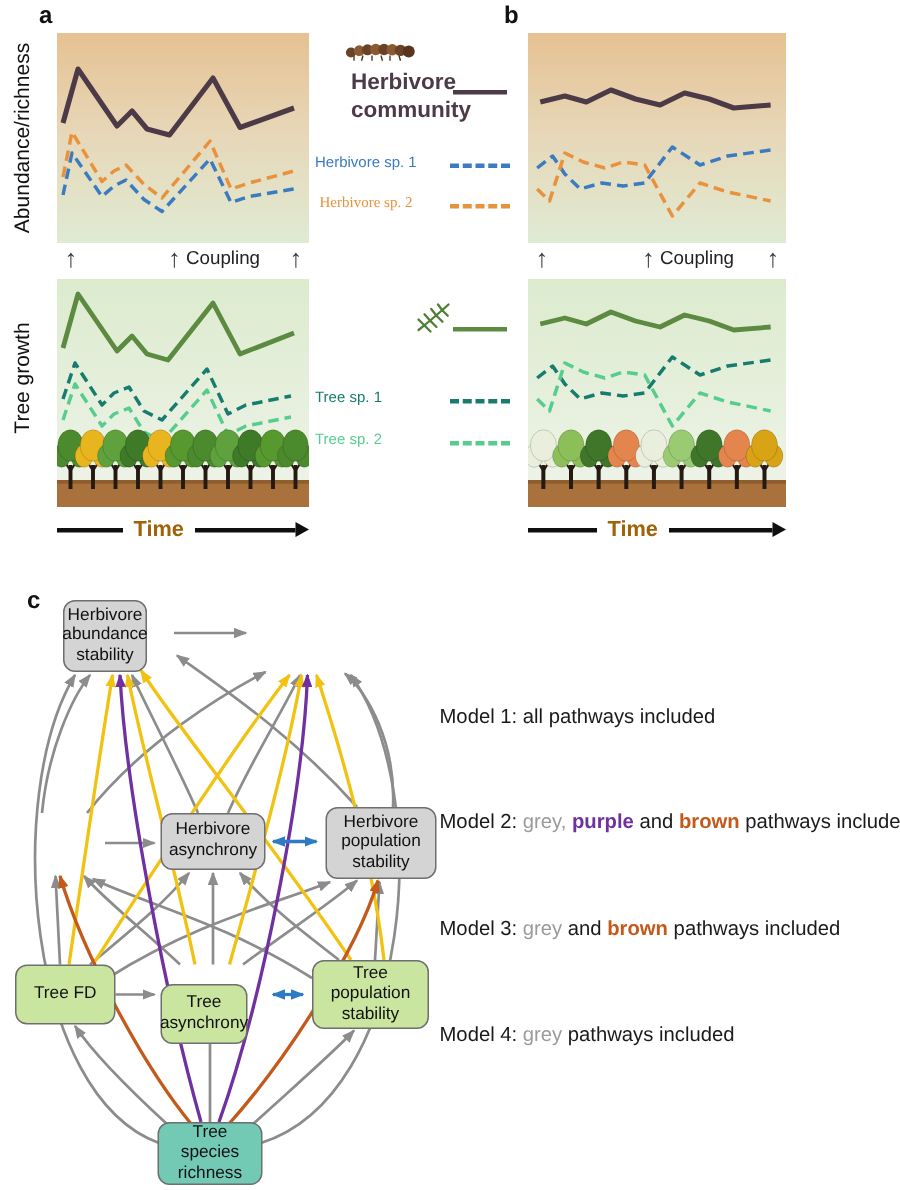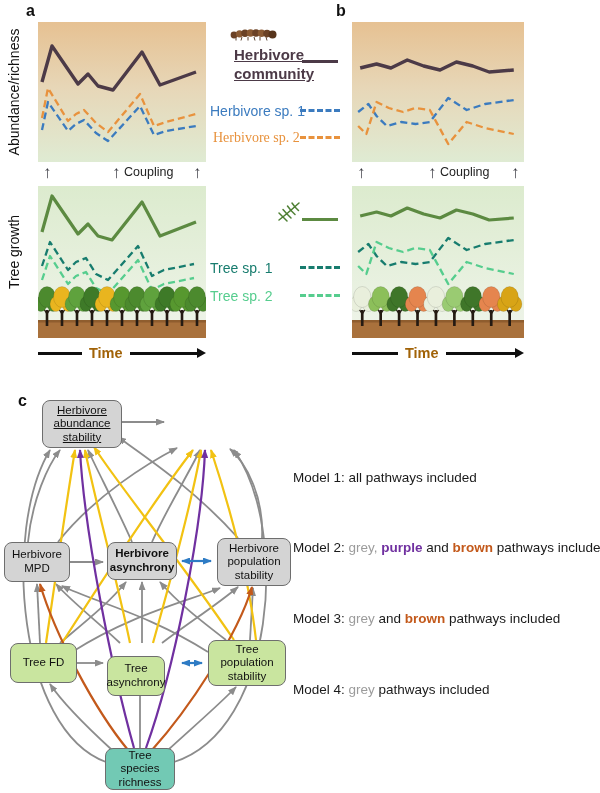--- a/index.html
+++ b/index.html
@@ -20,21 +20,21 @@
   .s-t1{stroke:var(--c-tree_sp1);stroke-width:2.3;stroke-dasharray:7 4;}
   .s-t2{stroke:var(--c-tree_sp2);stroke-width:2.3;stroke-dasharray:7 4;}
   .coupling-row{display:flex;align-items:center;font-size:12.5px;color:#222;}
   .up-arrow{font-weight:bold;font-size:17px;color:#3a3a42;line-height:1;}
   .time-row{display:flex;align-items:center;}
   .time-line{height:3px;background:#0f0f0f;}
   .time-label{font-weight:bold;font-size:14.5px;color:#a16207;padding:0 7px;}
   .time-head{width:0;height:0;border-left:9px solid #0f0f0f;
              border-top:5px solid transparent;border-bottom:5px solid transparent;}
   .leg-comm{font-weight:bold;font-size:15px;line-height:1.25;}
-  .leg-sp{font-size:14px;white-space:nowrap;}
+  .leg-sp{font-size:10px;white-space:nowrap;}
   .leg-line-solid{height:0;border-top:3.5px solid;}
   .leg-line-dash{height:0;border-top:3px dashed;}
   .node{position:absolute;border:1.4px solid var(--nb);border-radius:8px;
         display:flex;align-items:center;justify-content:center;text-align:center;
         font-size:11.5px;line-height:1.18;color:#111;padding:2px;box-sizing:border-box;}
   .nf-h{background:var(--nf-herbivore);}
   .nf-t{background:var(--nf-tree);}
   .nf-r{background:var(--nf-richness);}
   .pw-grey{stroke:var(--pw-grey);stroke-width:1.8;fill:none;}
   .pw-yellow{stroke:var(--pw-yellow);stroke-width:2.2;fill:none;}
@@ -192,21 +192,21 @@
     <line x1="38" y1="10" x2="39" y2="13.5" stroke="#4A2E18" stroke-width="0.9"></line>
     <circle cx="6" cy="8" r="3.4" fill="#6B4226"></circle>
       <circle cx="11.5" cy="6.8" r="3.6" fill="#8A5A33"></circle>
     <circle cx="17" cy="6.2" r="3.7" fill="#6B4226"></circle>
       <circle cx="22.5" cy="6" r="3.8" fill="#8A5A33"></circle>
     <circle cx="28" cy="6" r="3.8" fill="#6B4226"></circle>
       <circle cx="33.5" cy="6.2" r="3.8" fill="#8A5A33"></circle>
     <circle cx="39" cy="6.6" r="3.8" fill="#6B4226"></circle>
       <circle cx="44.5" cy="7.4" r="4" fill="#58351C"></circle>
   </svg>
-  <div class="abs leg-comm" style="left:234px;top:46px;width:86px;color:var(--c-herb_community);text-decoration:underline;">Herbivore community</div>
+  <div class="abs leg-comm" style="left:234px;top:46px;width:86px;color:var(--c-herb_community);">Herbivore community</div>
   <div class="abs leg-line-solid" style="left:302px;top:60px;width:36px;border-color:var(--c-herb_community);"></div>
   <div class="abs leg-sp" style="left:210px;top:103px;color:var(--c-herb_sp1);">Herbivore sp. 1</div>
   <div class="abs leg-line-dash" style="left:300px;top:109px;width:40px;border-color:var(--c-herb_sp1);"></div>
   <div class="abs leg-sp" style="left:213px;top:130px;color:var(--c-herb_sp2);font-family:Liberation Serif, serif;">Herbivore sp. 2</div>
   <div class="abs leg-line-dash" style="left:300px;top:136px;width:40px;border-color:var(--c-herb_sp2);"></div>
 
   <svg class="abs" style="left:276px;top:200px;" width="26" height="22" viewBox="0 0 26 22">
     <g stroke="#4E7F33" stroke-width="1.5" stroke-linecap="round">
       <path d="M3,20 Q12,13 23,3" fill="none"></path>
       <line x1="7" y1="17" x2="3" y2="13"></line>
@@ -392,23 +392,22 @@
     <g>
       <path class="pw-purple" marker-end="url(#mPurple)" d="M134,358 C112,280 84,140 80,60"></path>
       <path class="pw-purple" marker-end="url(#mPurple)" d="M146,358 C174,280 202,140 205,60"></path>
     </g>
     <g>
       <path class="pw-blue" marker-start="url(#mBlueS)" marker-end="url(#mBlue)" d="M182,171 L211,171"></path>
       <path class="pw-blue" marker-start="url(#mBlueS)" marker-end="url(#mBlue)" d="M182,273 L202,273"></path>
     </g>
   </svg>
 
-  <div class="node nf-h" style="left:42px;top:400px;width:80px;height:48px;text-decoration:underline;">Herbivore abundance stability</div>
-  <div class="node nf-h" style="left:4px;top:542px;width:66px;height:40px;">Herbivore MPD</div>
-  <div class="node nf-h" style="left:107px;top:542px;width:70px;height:38px;font-weight:bold;">Herbivore asynchrony</div>
+  <div class="node nf-h" style="left:42px;top:400px;width:56px;height:48px;">Herbivore abundance stability</div>
+  <div class="node nf-h" style="left:107px;top:542px;width:70px;height:38px;">Herbivore asynchrony</div>
   <div class="node nf-h" style="left:217px;top:538px;width:74px;height:48px;">Herbivore population stability</div>
   <div class="node nf-t" style="left:10px;top:643px;width:67px;height:40px;">Tree FD</div>
   <div class="node nf-t" style="left:107px;top:643px;width:58px;height:40px;margin-top:13px;">Tree asynchrony</div>
   <div class="node nf-t" style="left:208px;top:640px;width:78px;height:46px;">Tree population stability</div>
   <div class="node nf-r" style="left:105px;top:748px;width:70px;height:42px;">Tree species richness</div>
 
   <div class="model-line" style="left:293px;top:470px;">
     <span>Model 1: all pathways included</span>
   </div>
   <div class="model-line" style="left:293px;top:540px;">

